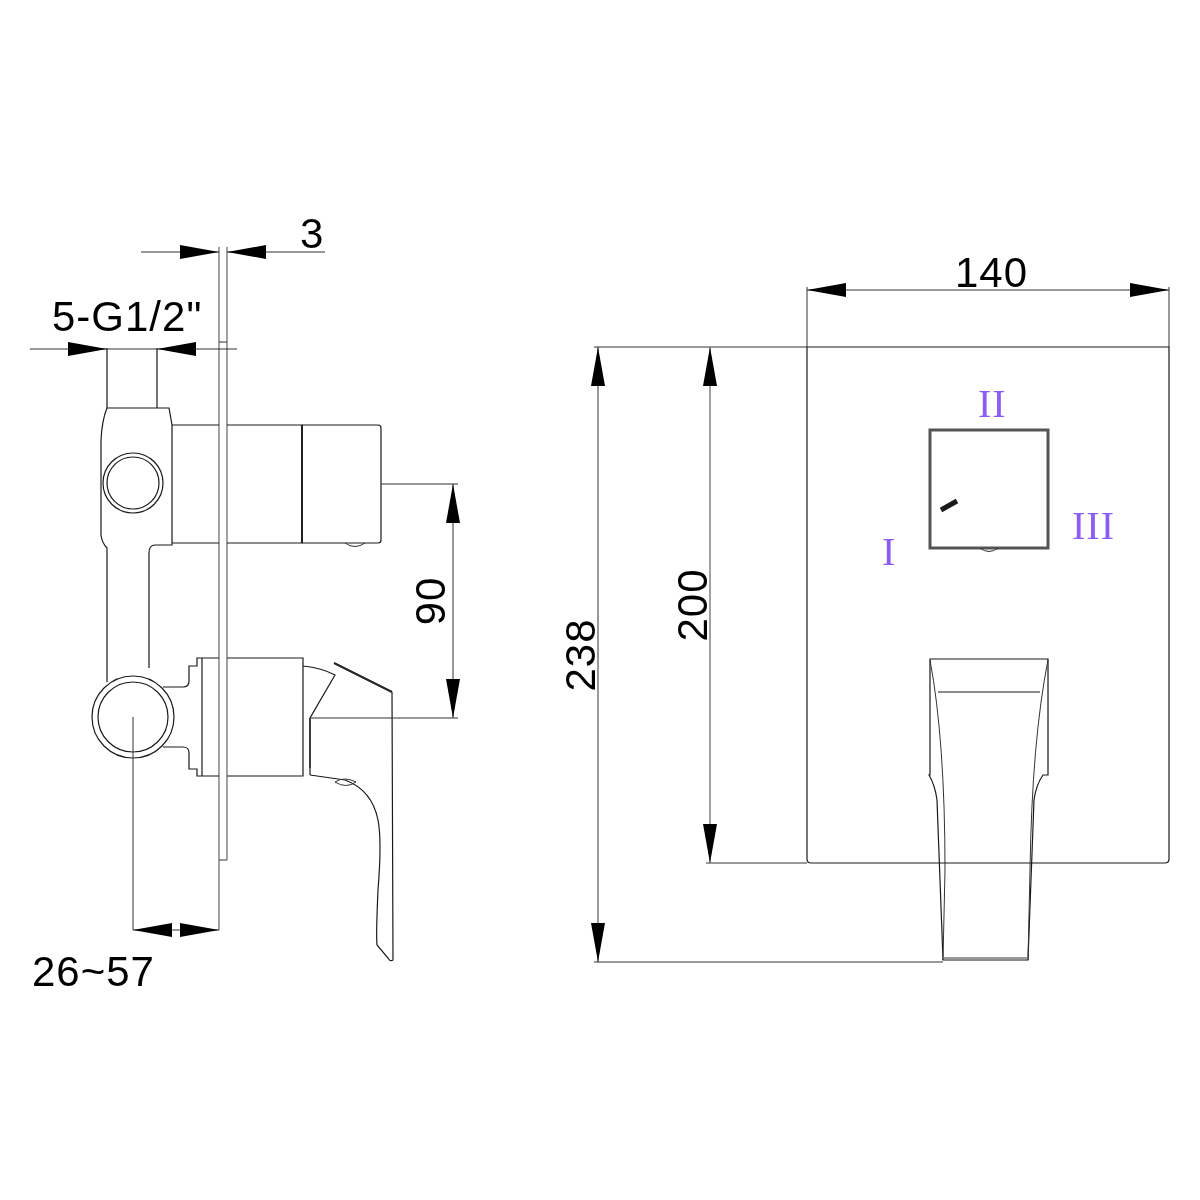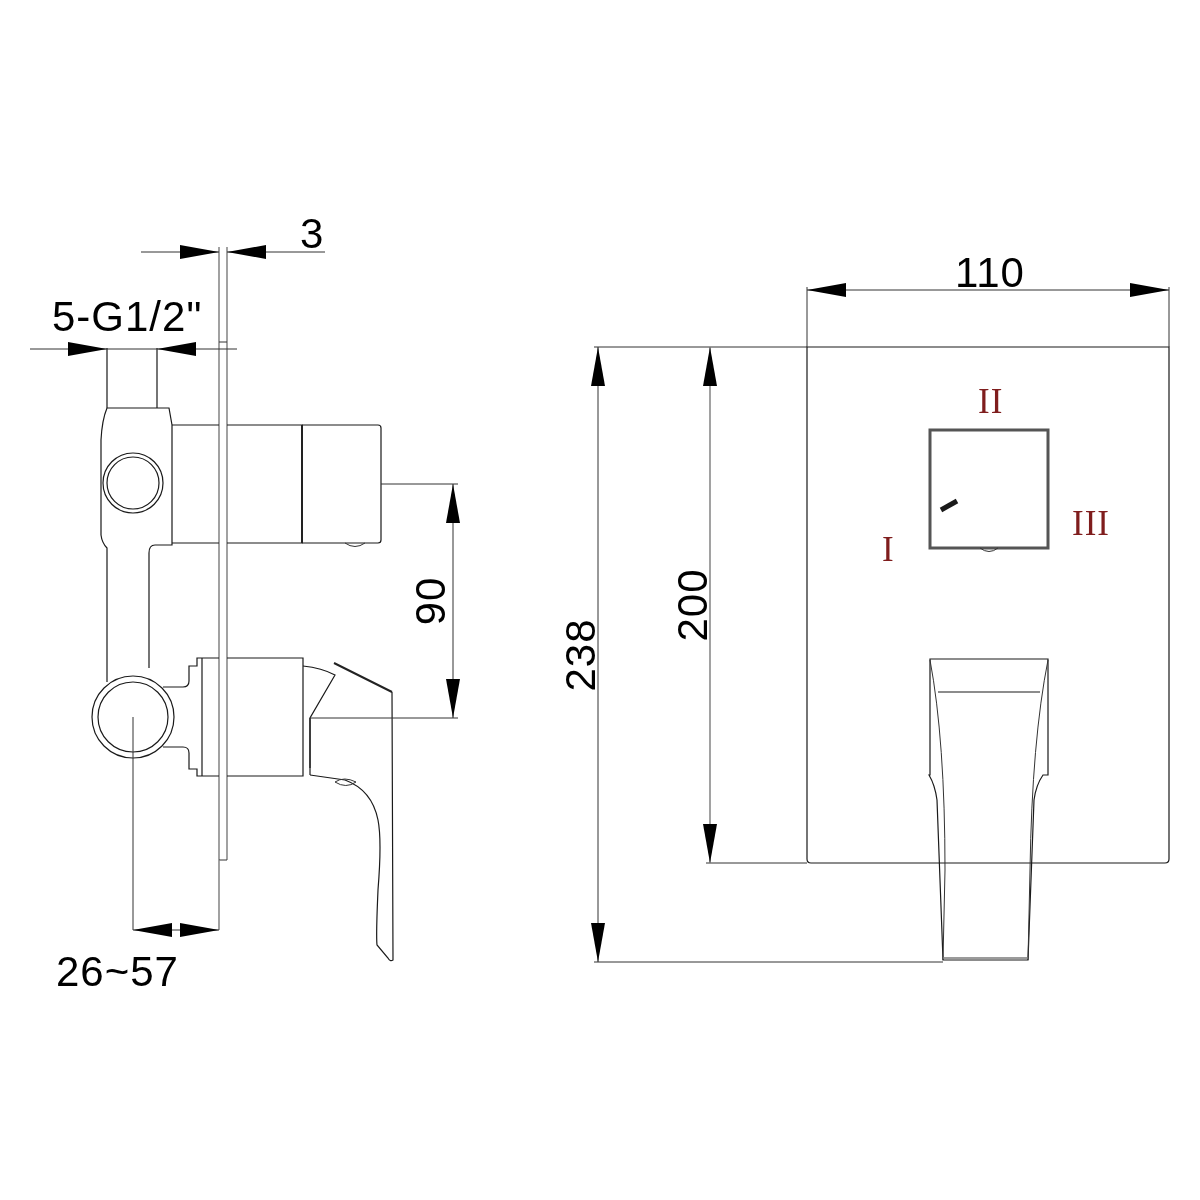--- a/index.html
+++ b/index.html
@@ -4,21 +4,21 @@
   <style>
     html, body { margin: 0; padding: 0; background: #ffffff; }
     body { width: 1200px; height: 1200px; overflow: hidden; position: relative; }
     svg { position: absolute; left: 0; top: 0; }
     .ln { fill: none; stroke: #1a1a1a; stroke-width: 1.2; }
     .thin { fill: none; stroke: #333333; stroke-width: 1; }
     .grey { fill: none; stroke: #7a7a7a; stroke-width: 1.4; }
     .thick { fill: none; stroke: #222222; stroke-width: 2; }
     .arrow { fill: #000000; stroke: none; }
     .dim-label { position: absolute; font-family: "Liberation Sans", sans-serif; font-size: 42px; color: #000000; line-height: 1; white-space: nowrap; transform-origin: center center; letter-spacing: 1px; }
-    .roman-label { position: absolute; font-family: "Liberation Serif", serif; font-size: 35px; color: #7f1d1d; line-height: 1; white-space: nowrap; letter-spacing: 1px; }
+    .roman-label { position: absolute; font-family: "Liberation Serif", serif; font-size: 40px; color: #8b5cf6; line-height: 1; white-space: nowrap; letter-spacing: 1px; }
   </style>
 </head>
 <body>
 
 <svg width="1200" height="1200" viewBox="0 0 1200 1200">
 
   <g>
 
     <line class="grey" x1="219" y1="247" x2="219" y2="860"></line>
     <line class="grey" x1="227" y1="247" x2="227" y2="860"></line>
@@ -115,23 +115,23 @@
     <polygon class="arrow" points="710,863 703,824 717,824"></polygon>
   </g>
 </svg>
 
 <div class="dim-label" style="left:300px; top:213px;">3</div>
 
 <div class="dim-label" style="left:52px; top:296px;">5-G1/2"</div>
 
 <div class="dim-label" style="left:407px; top:580px; transform: rotate(-90deg);">90</div>
 
-<div class="dim-label" style="left:56px; top:951px;">26~57</div>
+<div class="dim-label" style="left:32px; top:951px;">26~57</div>
 
-<div class="dim-label" style="left:955px; top:252px;">110</div>
+<div class="dim-label" style="left:955px; top:252px;">140</div>
 
 <div class="dim-label" style="left:544px; top:634px; transform: rotate(-90deg);">238</div>
 
 <div class="dim-label" style="left:656px; top:584px; transform: rotate(-90deg);">200</div>
 
 <div class="roman-label" style="left:882px; top:532px;">I</div>
 <div class="roman-label" style="left:978px; top:384px;">II</div>
 <div class="roman-label" style="left:1072px; top:506px;">III</div>
 
 </body></html>

